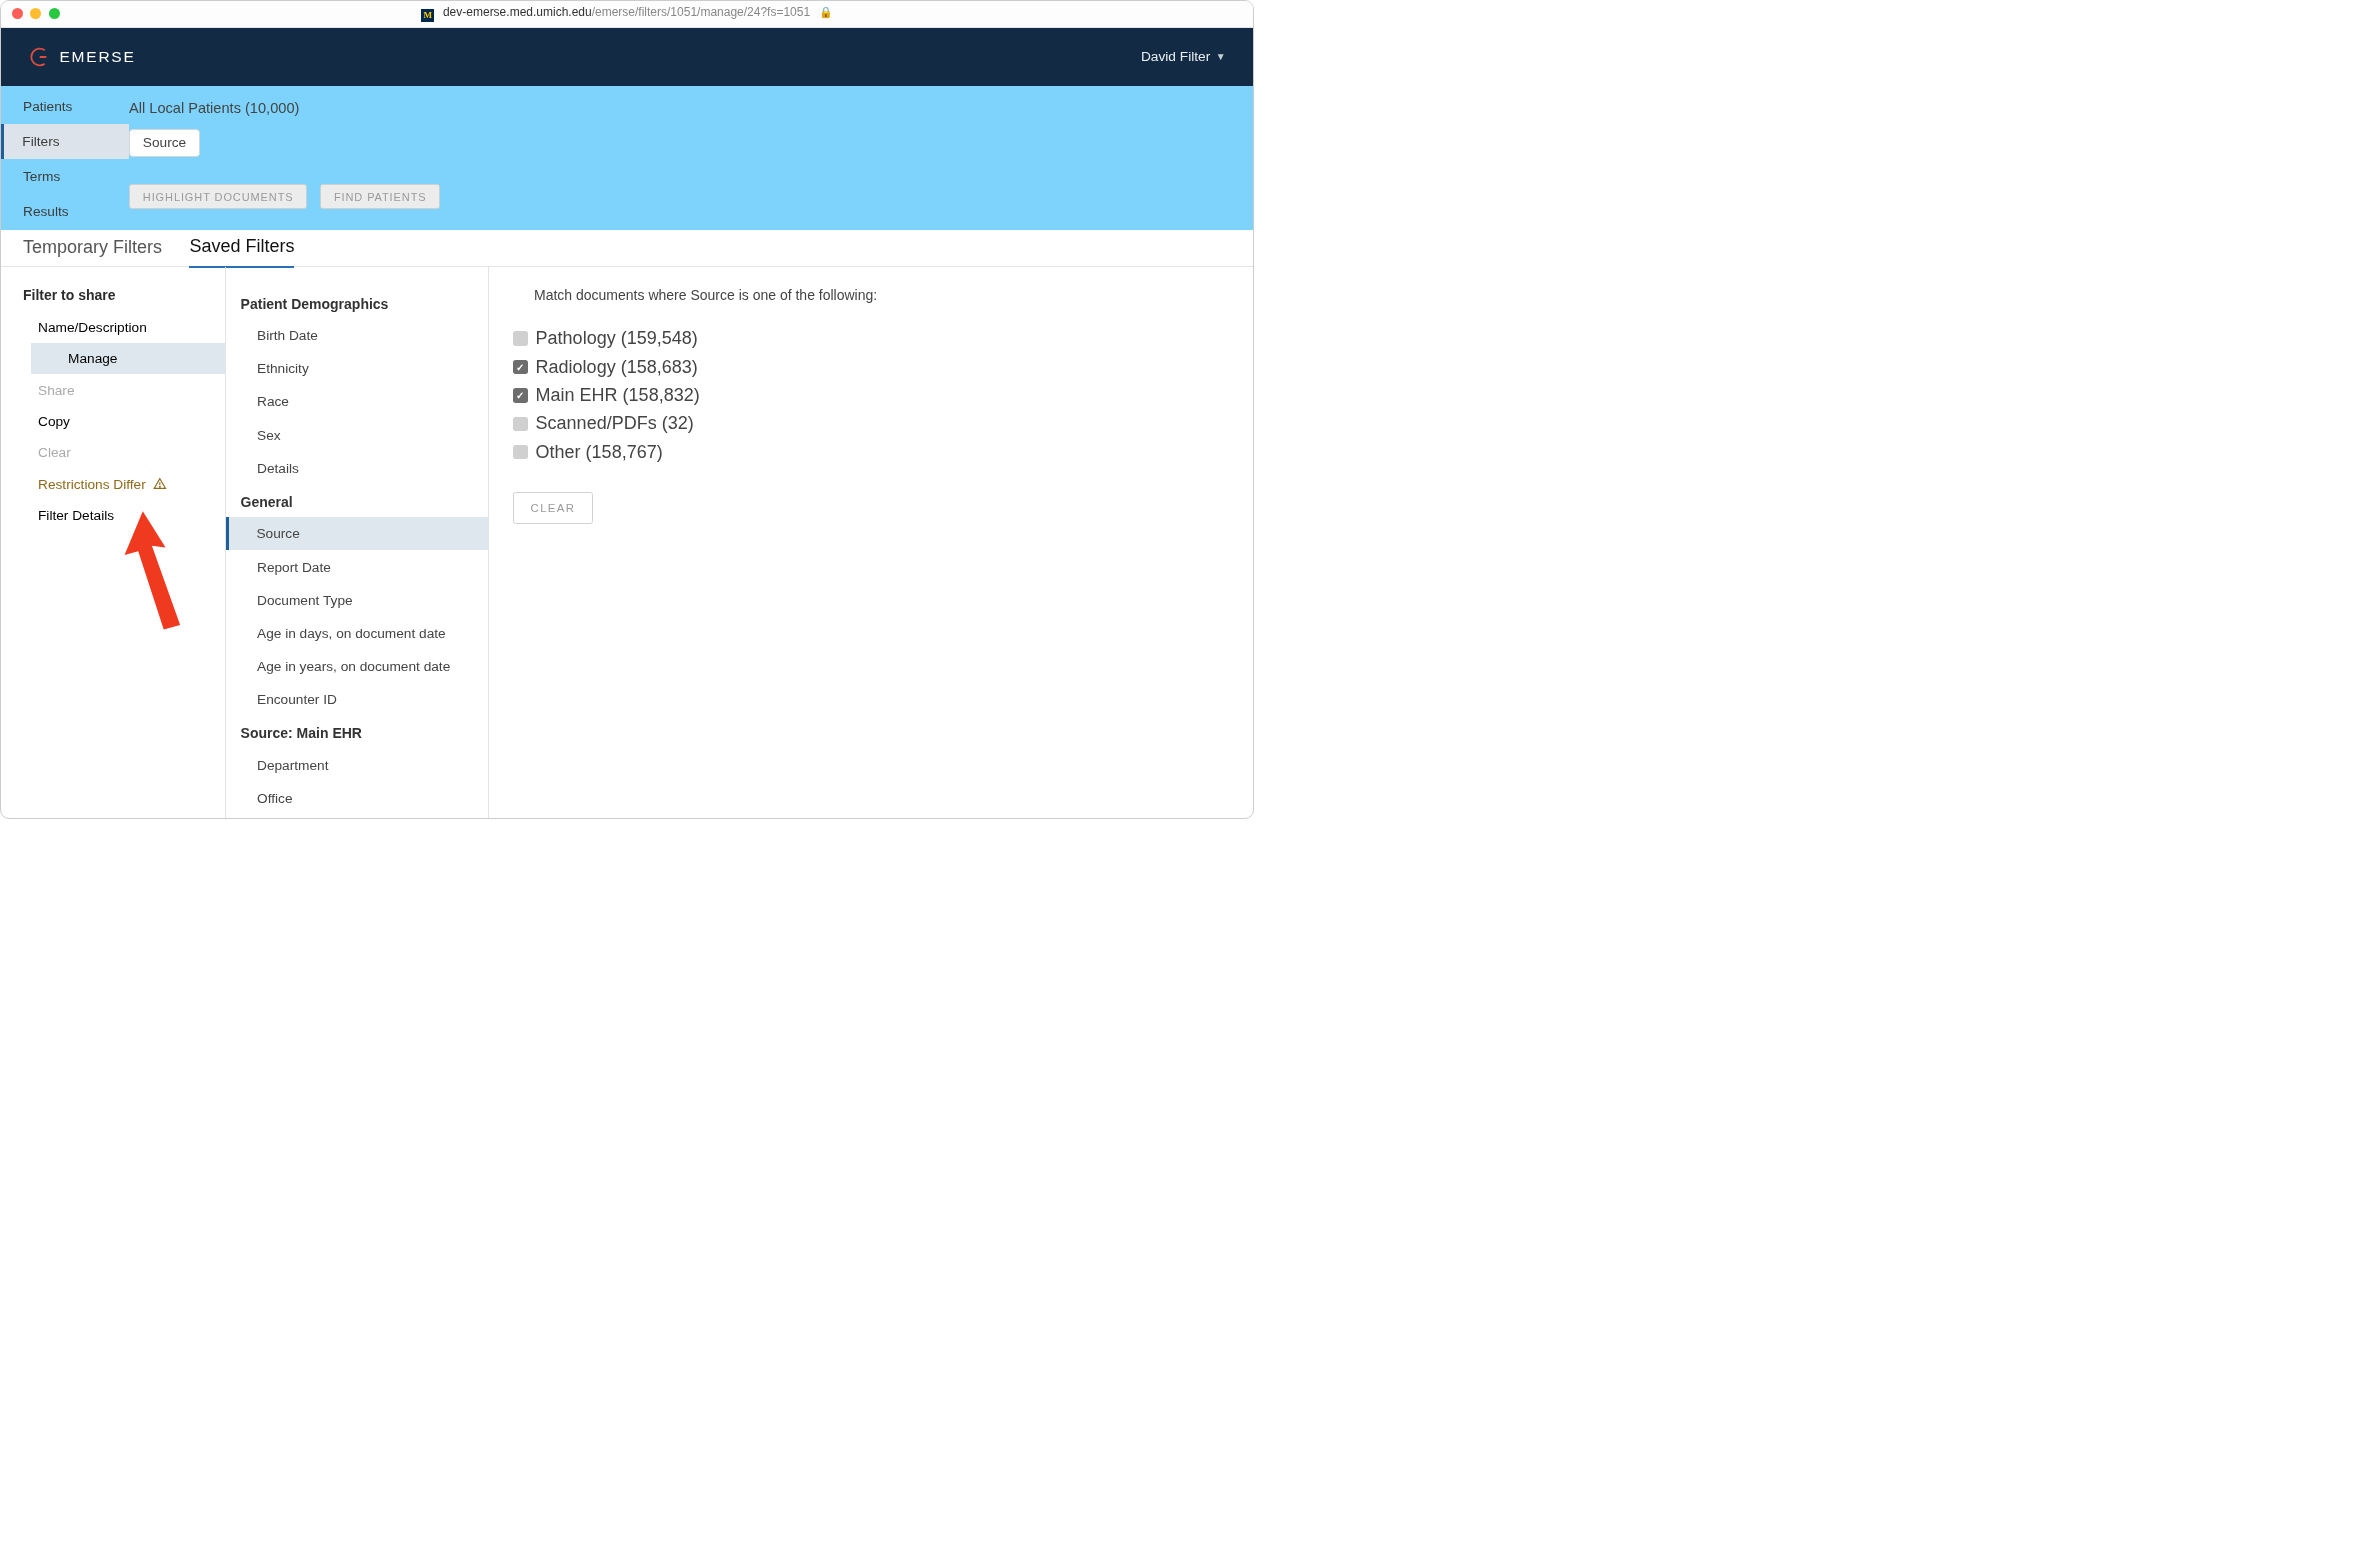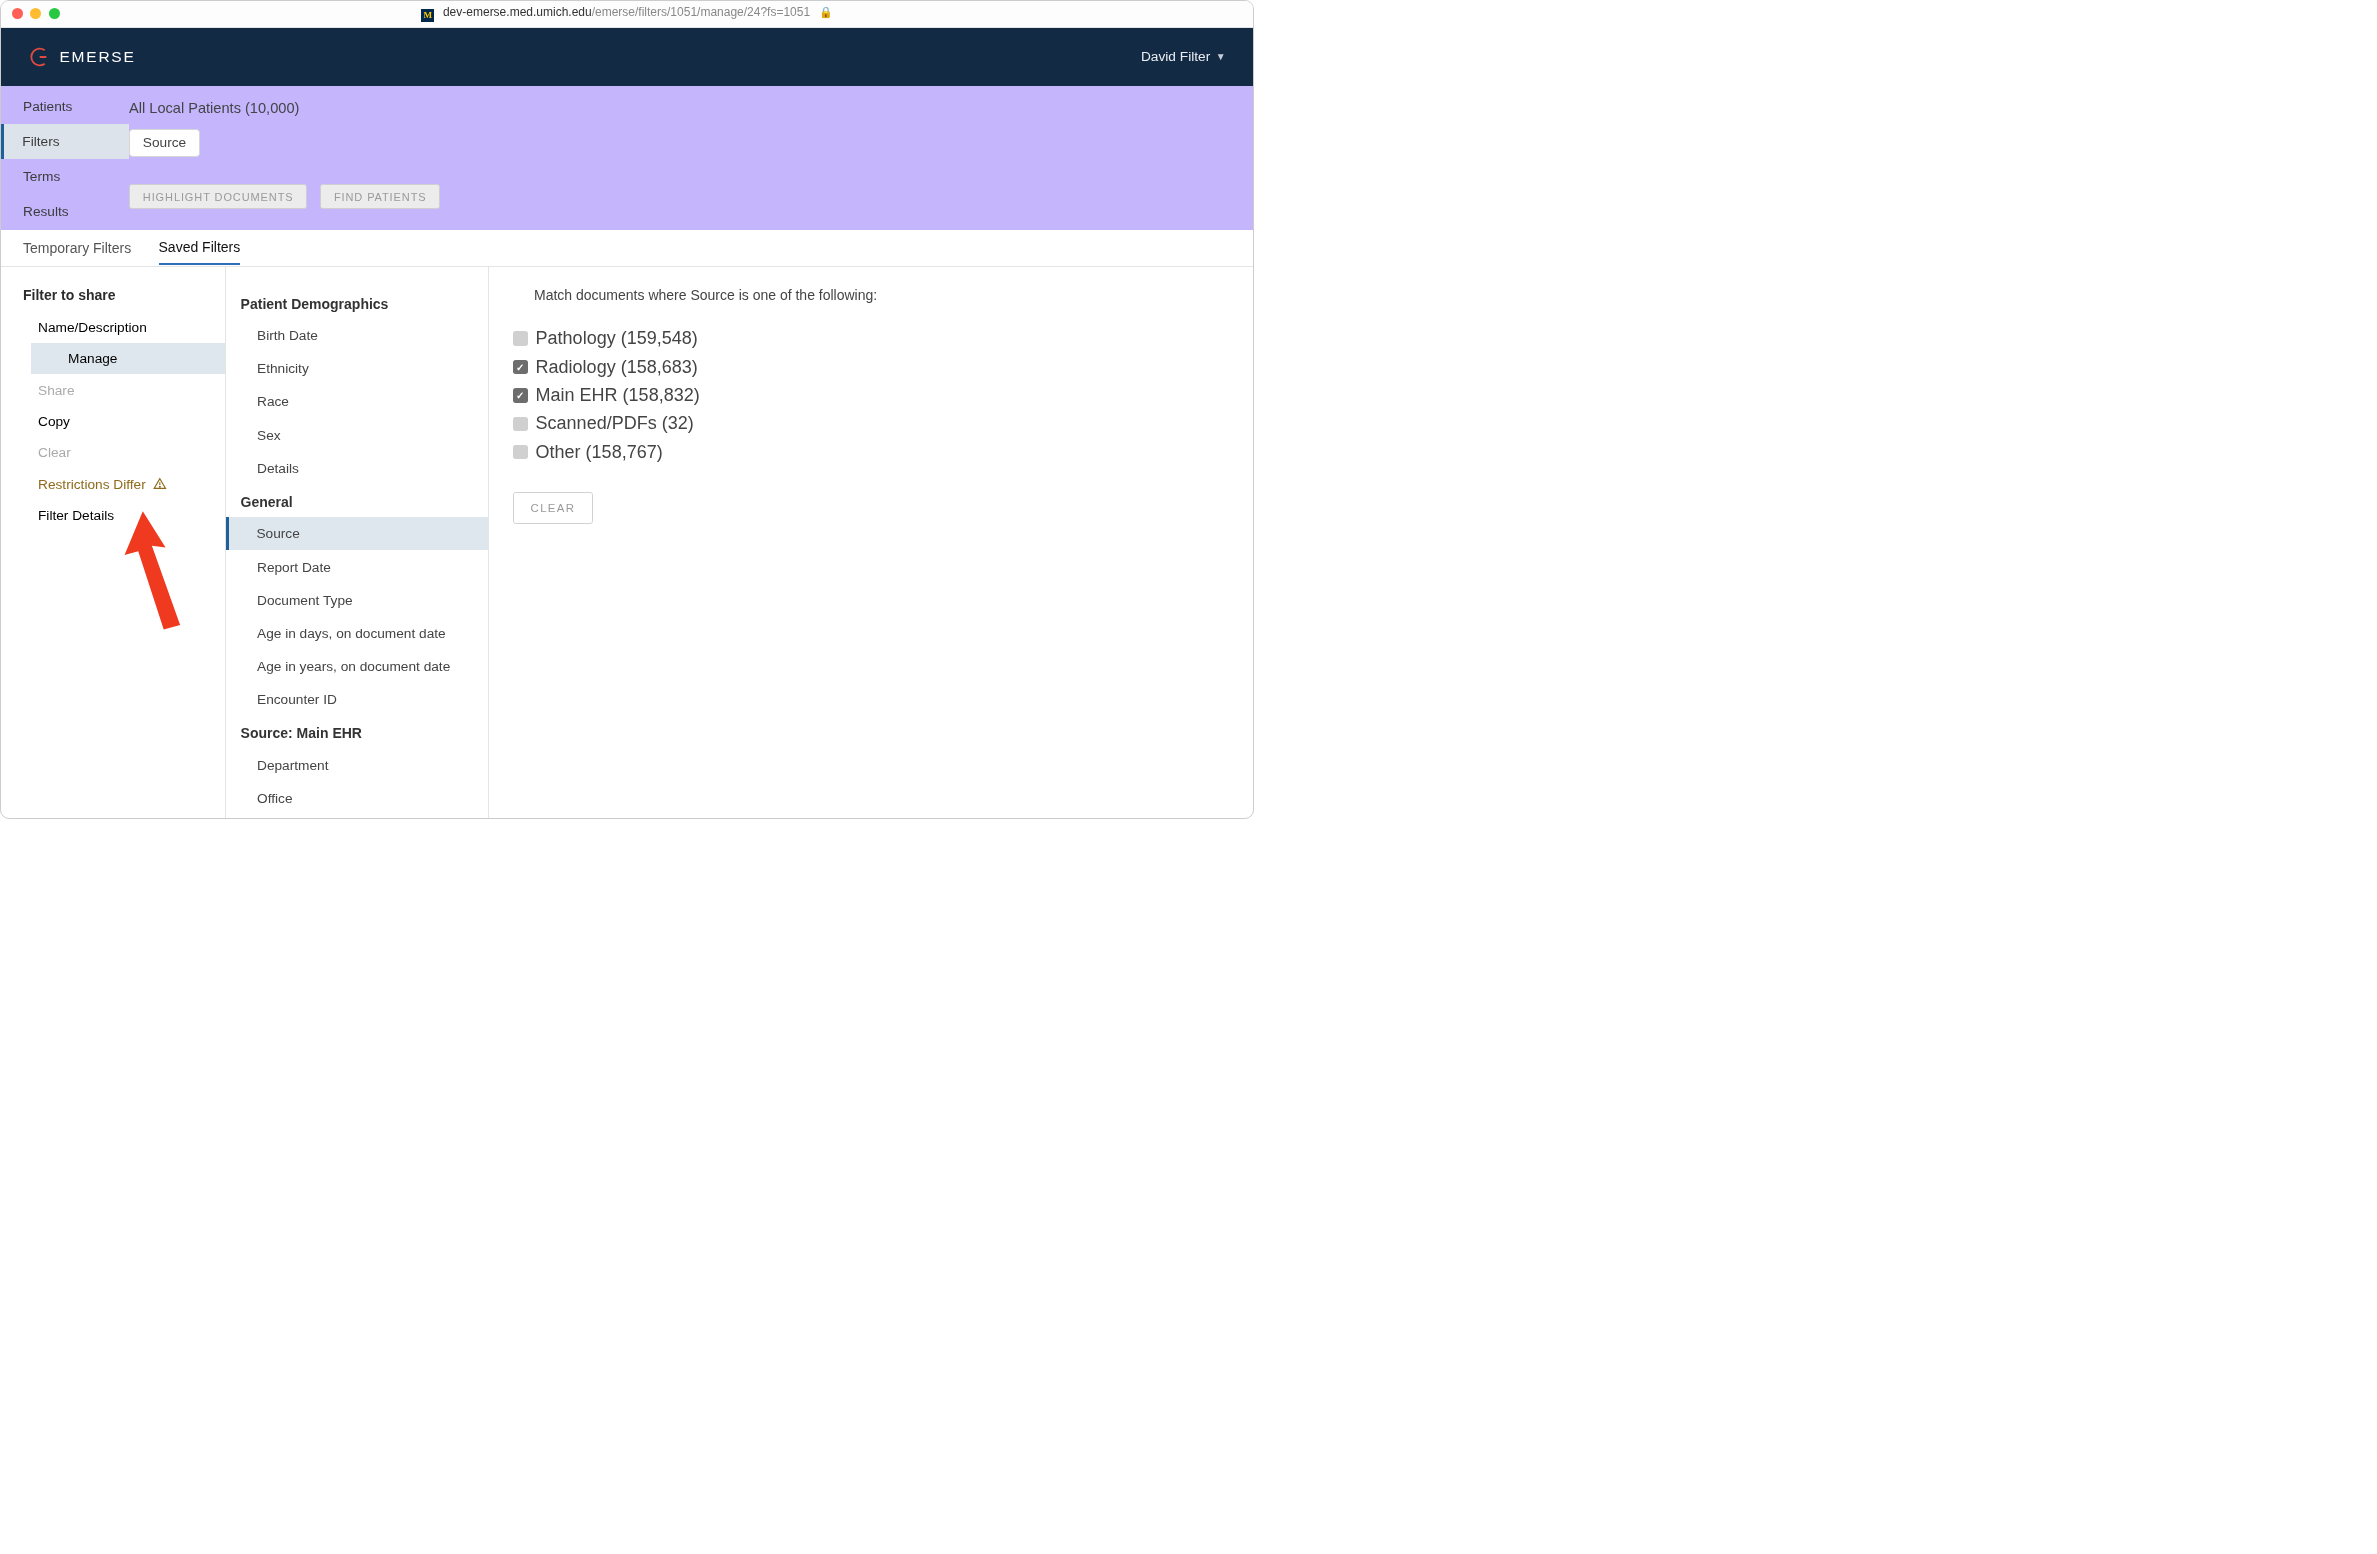--- a/index.html
+++ b/index.html
@@ -69,21 +69,21 @@
   .brand {
     display: flex; align-items: center; gap: 11px;
     font-size: 15.5px; letter-spacing: 1.8px; font-weight: 500;
   }
   .brand svg { width: 20px; height: 20px; }
   .user-menu { font-size: 13.7px; color:#eaeef2; display:flex; align-items:center; gap:5.5px; cursor:pointer;}
   .user-menu .chev { font-size:10px; color:#c5cdd6; }
 
   
   .tools-area {
-    background: #c4b5fd;
+    background: #7dd3fc;
     display: flex;
   }
   .left-rail {
     width: 128px;
     padding-top: 3.7px;
   }
   .left-rail .rail-item {
     padding: 10px 14.6px 10px 22px;
     font-size: 13.7px;
     color: #3c3c3c;
@@ -114,21 +114,21 @@
     border-radius:2.7px; cursor:default;
   }
 
   
   .subtabs {
     display:flex; gap:27.4px; padding: 0 22px; border-bottom:0.9px solid #e4e4e4;
     background:#fff;
     height: 37px; align-items:center;
   }
   .subtab {
-    font-size:14px; color:#555; padding: 9.1px 0 8.2px 0; cursor:pointer;
+    font-size:18px; color:#555; padding: 9.1px 0 8.2px 0; cursor:pointer;
   }
   .subtab.active {
     color:#111; border-bottom:2.7px solid #2a72b5; font-weight:500;
   }
 
   
   .body3 {
     display:flex;
     height: calc(100% - 26.5px - 58px - 144px - 37px);
     border-top: none;

